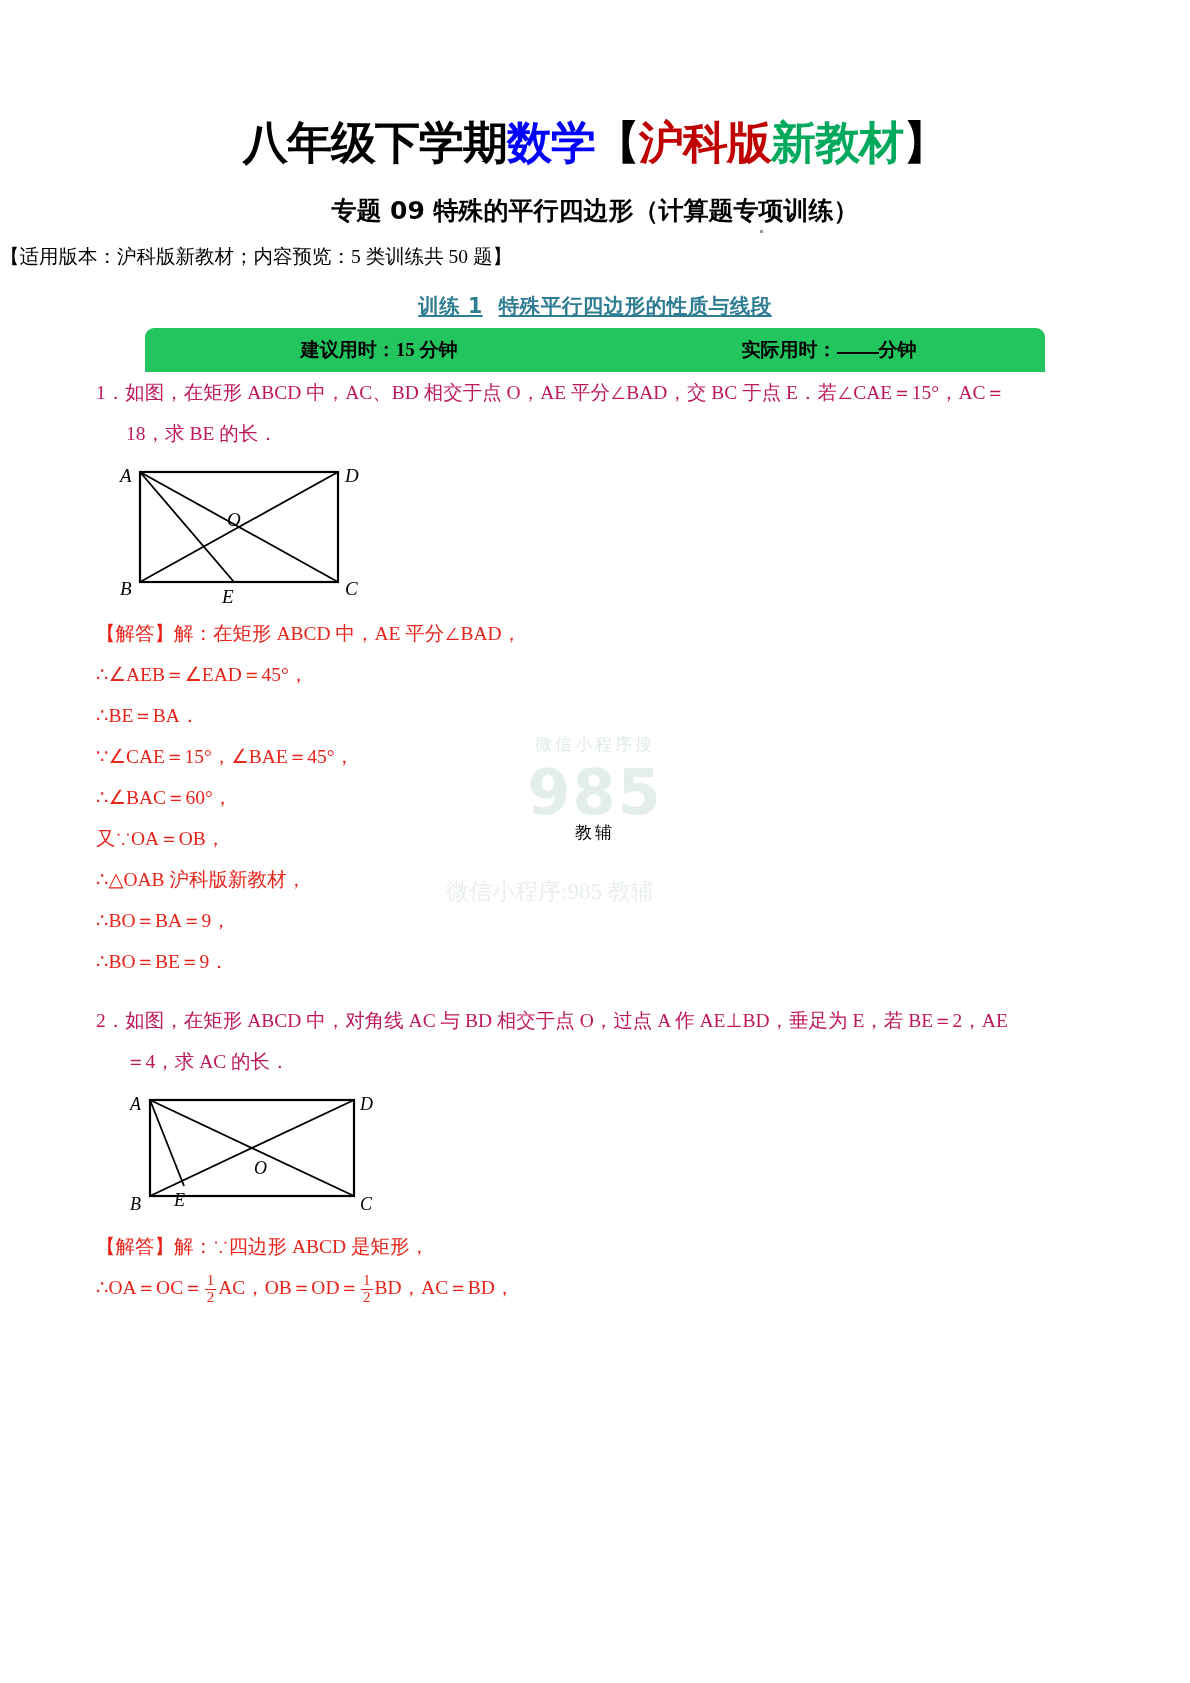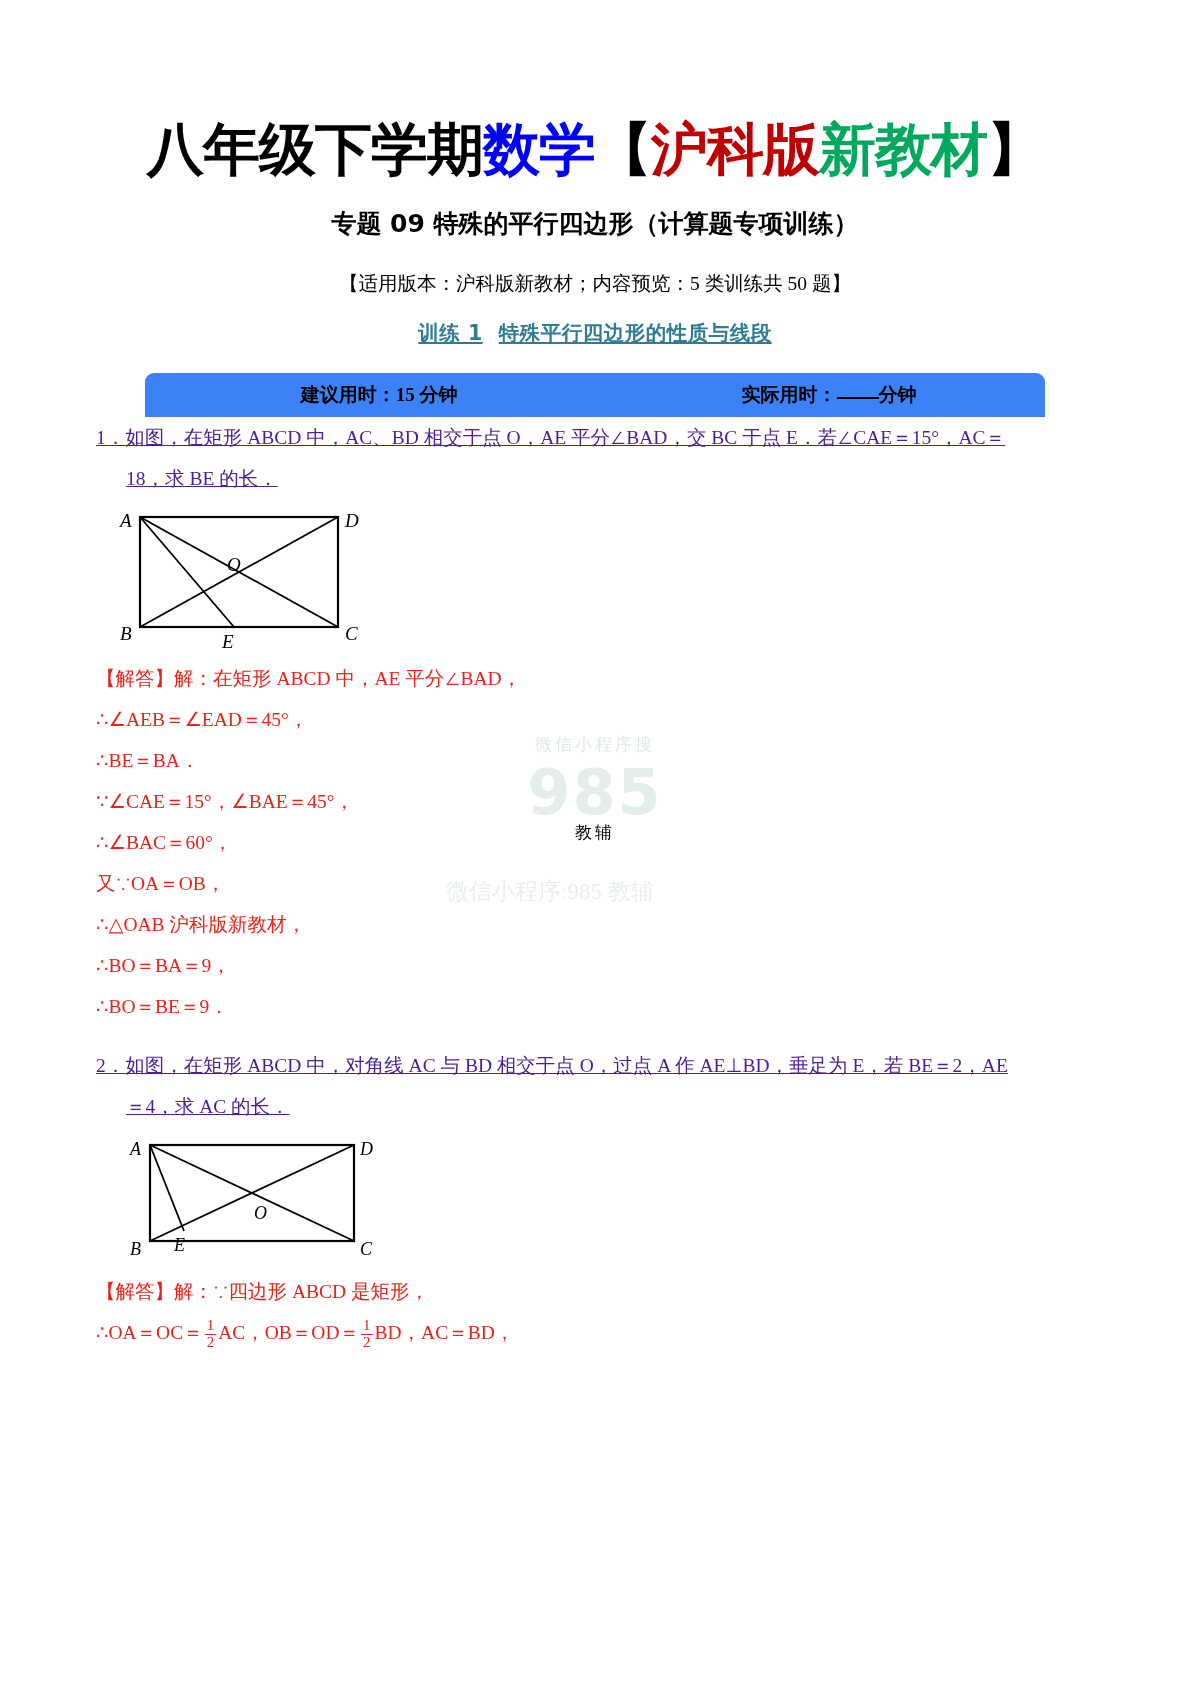--- a/index.html
+++ b/index.html
@@ -12,21 +12,21 @@
     overflow:hidden;
   }
   .page { position:relative; width:1190px; height:1683px; }
 
   
   .banner {
     text-align:center;
     margin-top:118px;
     font-family:"DejaVu Sans", sans-serif;
     font-weight:bold;
-    font-size:57px;
+    font-size:45px;
     letter-spacing:-1px;
     line-height:1.1;
     white-space:nowrap;
   }
   .banner span { font-weight:bold; }
   .c-black { color:#000000; }
   .c-blue  { color:#0000ff; }
   .c-red   { color:#c00000; }
   .c-green { color:#00a95c; }
 
@@ -34,66 +34,65 @@
   .subtitle {
     text-align:center;
     margin-top:26px;
     font-family:"DejaVu Sans", sans-serif;
     font-weight:bold;
     font-size:25px;
     letter-spacing:0px;
     color:#000;
   }
   .applicable {
-    text-align:center;
-    margin-top:30px;
+    text-align:left;
+    margin-top:16px;
     font-size:19.5px;
     font-family:"Liberation Serif", serif;
     color:#000;
   }
 
   
   .section-head {
     text-align:center;
     margin-top:22px;
     font-family:"DejaVu Sans", sans-serif;
     font-weight:bold;
     font-size:20.5px;
     color:#2e7d93;
     letter-spacing:0.5px;
     text-decoration:underline;
   }
   .section-head .gap { display:inline-block; width:16px; }
 
   
   .infobar {
-    margin:26px auto 0 auto;
+    margin:8px auto 0 auto;
     width:900px;
     height:44px;
-    background:#3b82f6;
+    background:#22c55e;
     border-radius:9px 9px 0 0;
     display:flex;
     align-items:center;
     font-size:19px;
     font-weight:bold;
     font-family:"Liberation Serif", serif;
     color:#000;
   }
   .infobar .left { width:52%; text-align:center; }
   .infobar .right { width:48%; text-align:center; }
   .blankline { border-bottom:2px solid #000; display:inline-block; width:42px; vertical-align:2px; }
 
   
   .content { padding:0 96px 0 96px; }
   .q-line {
     font-size:19.5px;
     line-height:41px;
-    color:#4c1d95;
-    font-family:"Liberation Serif", serif;
-    text-decoration:underline;
+    color:#be185d;
+    font-family:"Liberation Serif", serif;
   }
   .q-line .num { }
   .indent { padding-left:30px; }
 
   .sol-line {
     color:#e8231a;
     font-size:19.5px;
     line-height:41px;
     font-family:"Liberation Serif", serif;
   }

